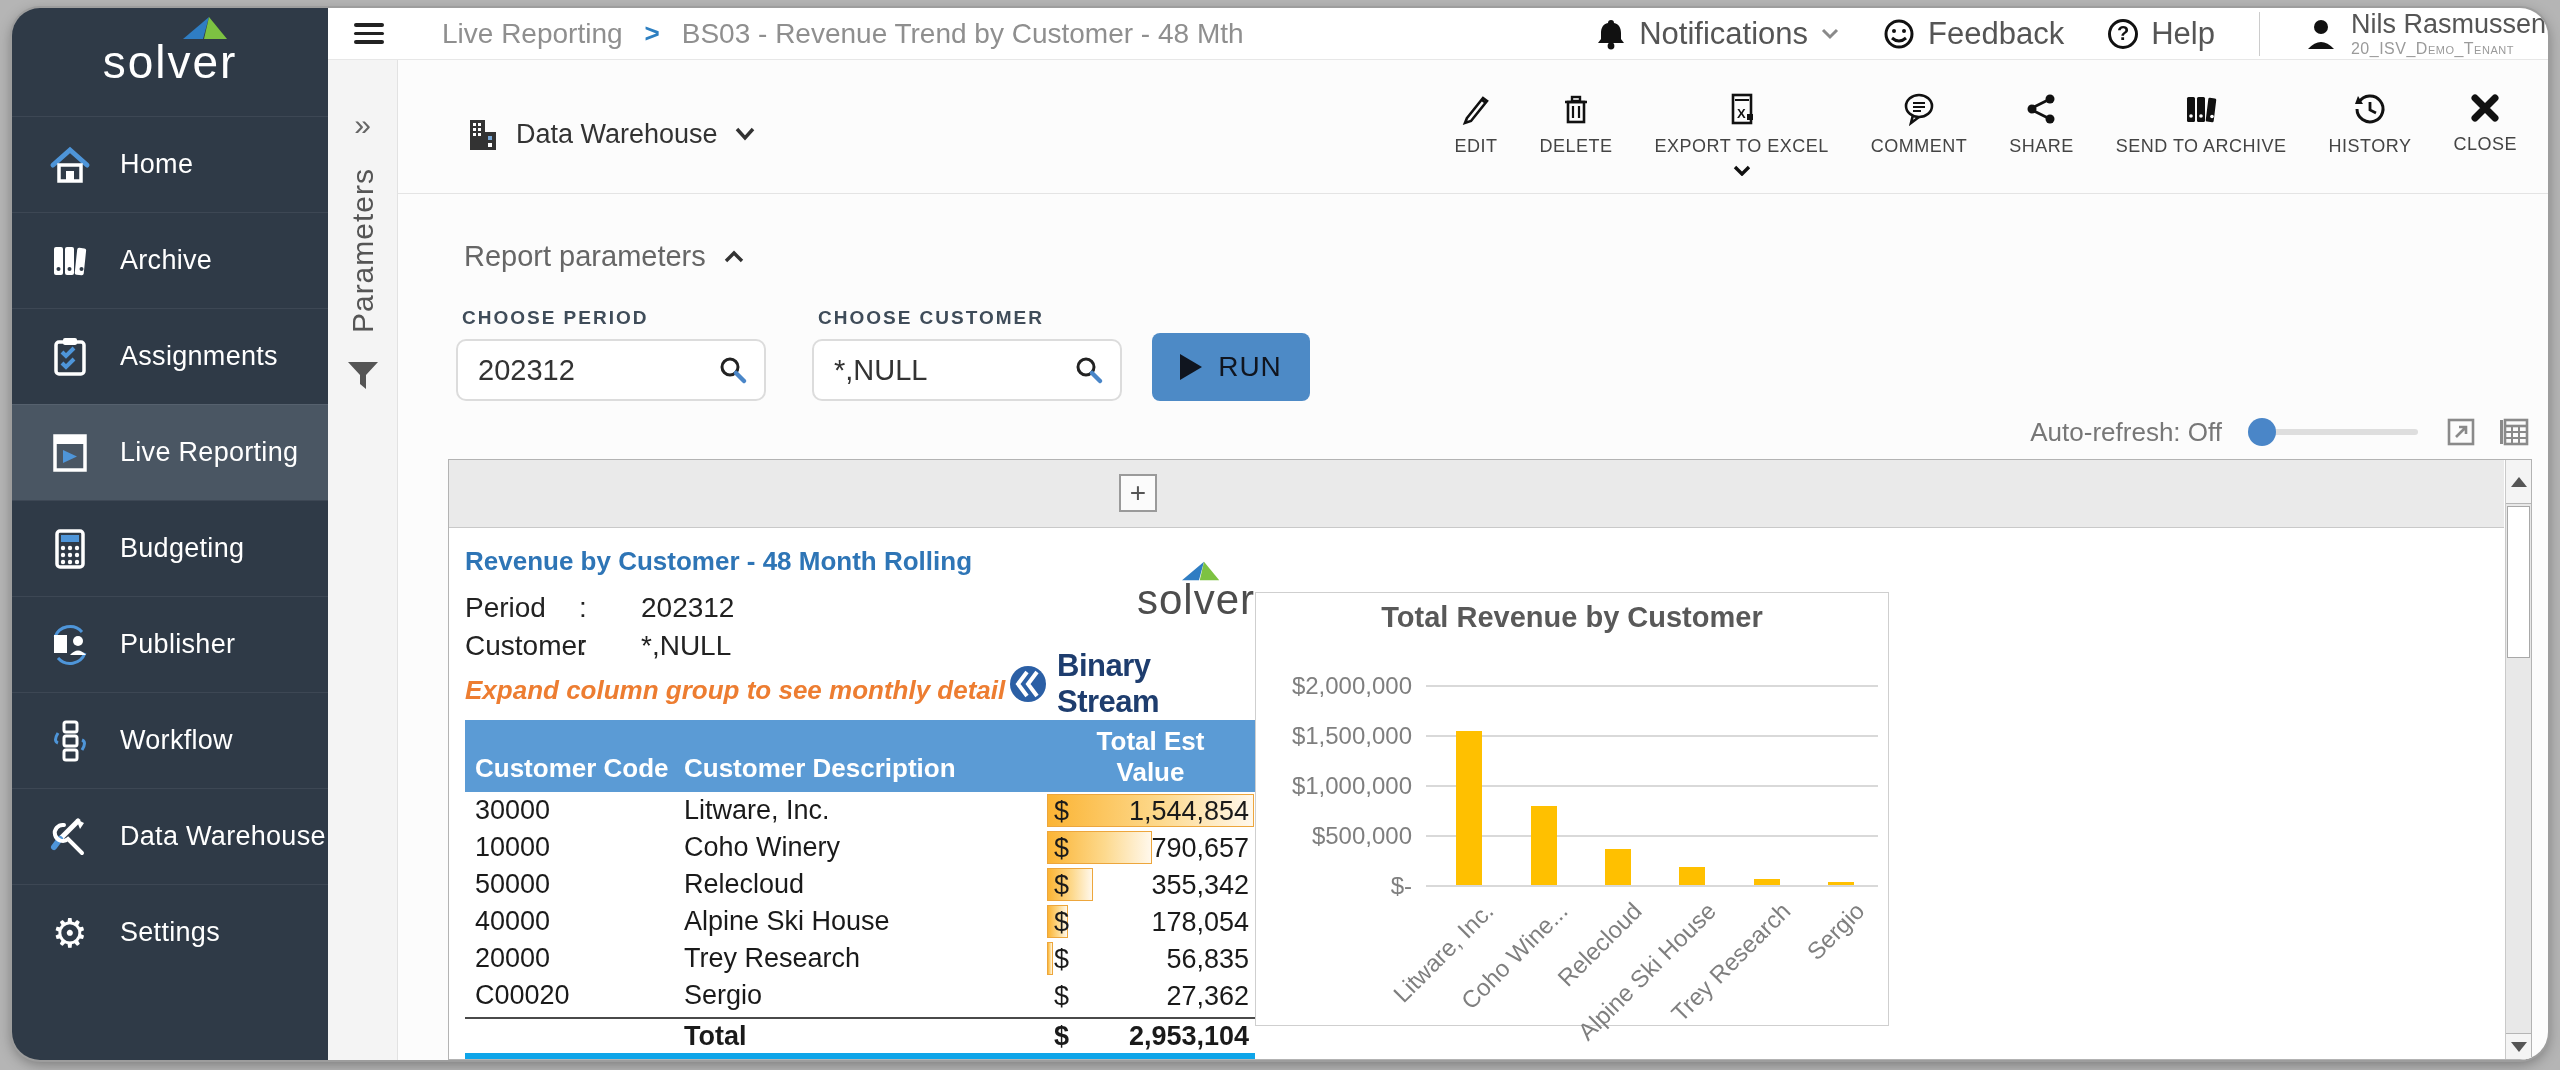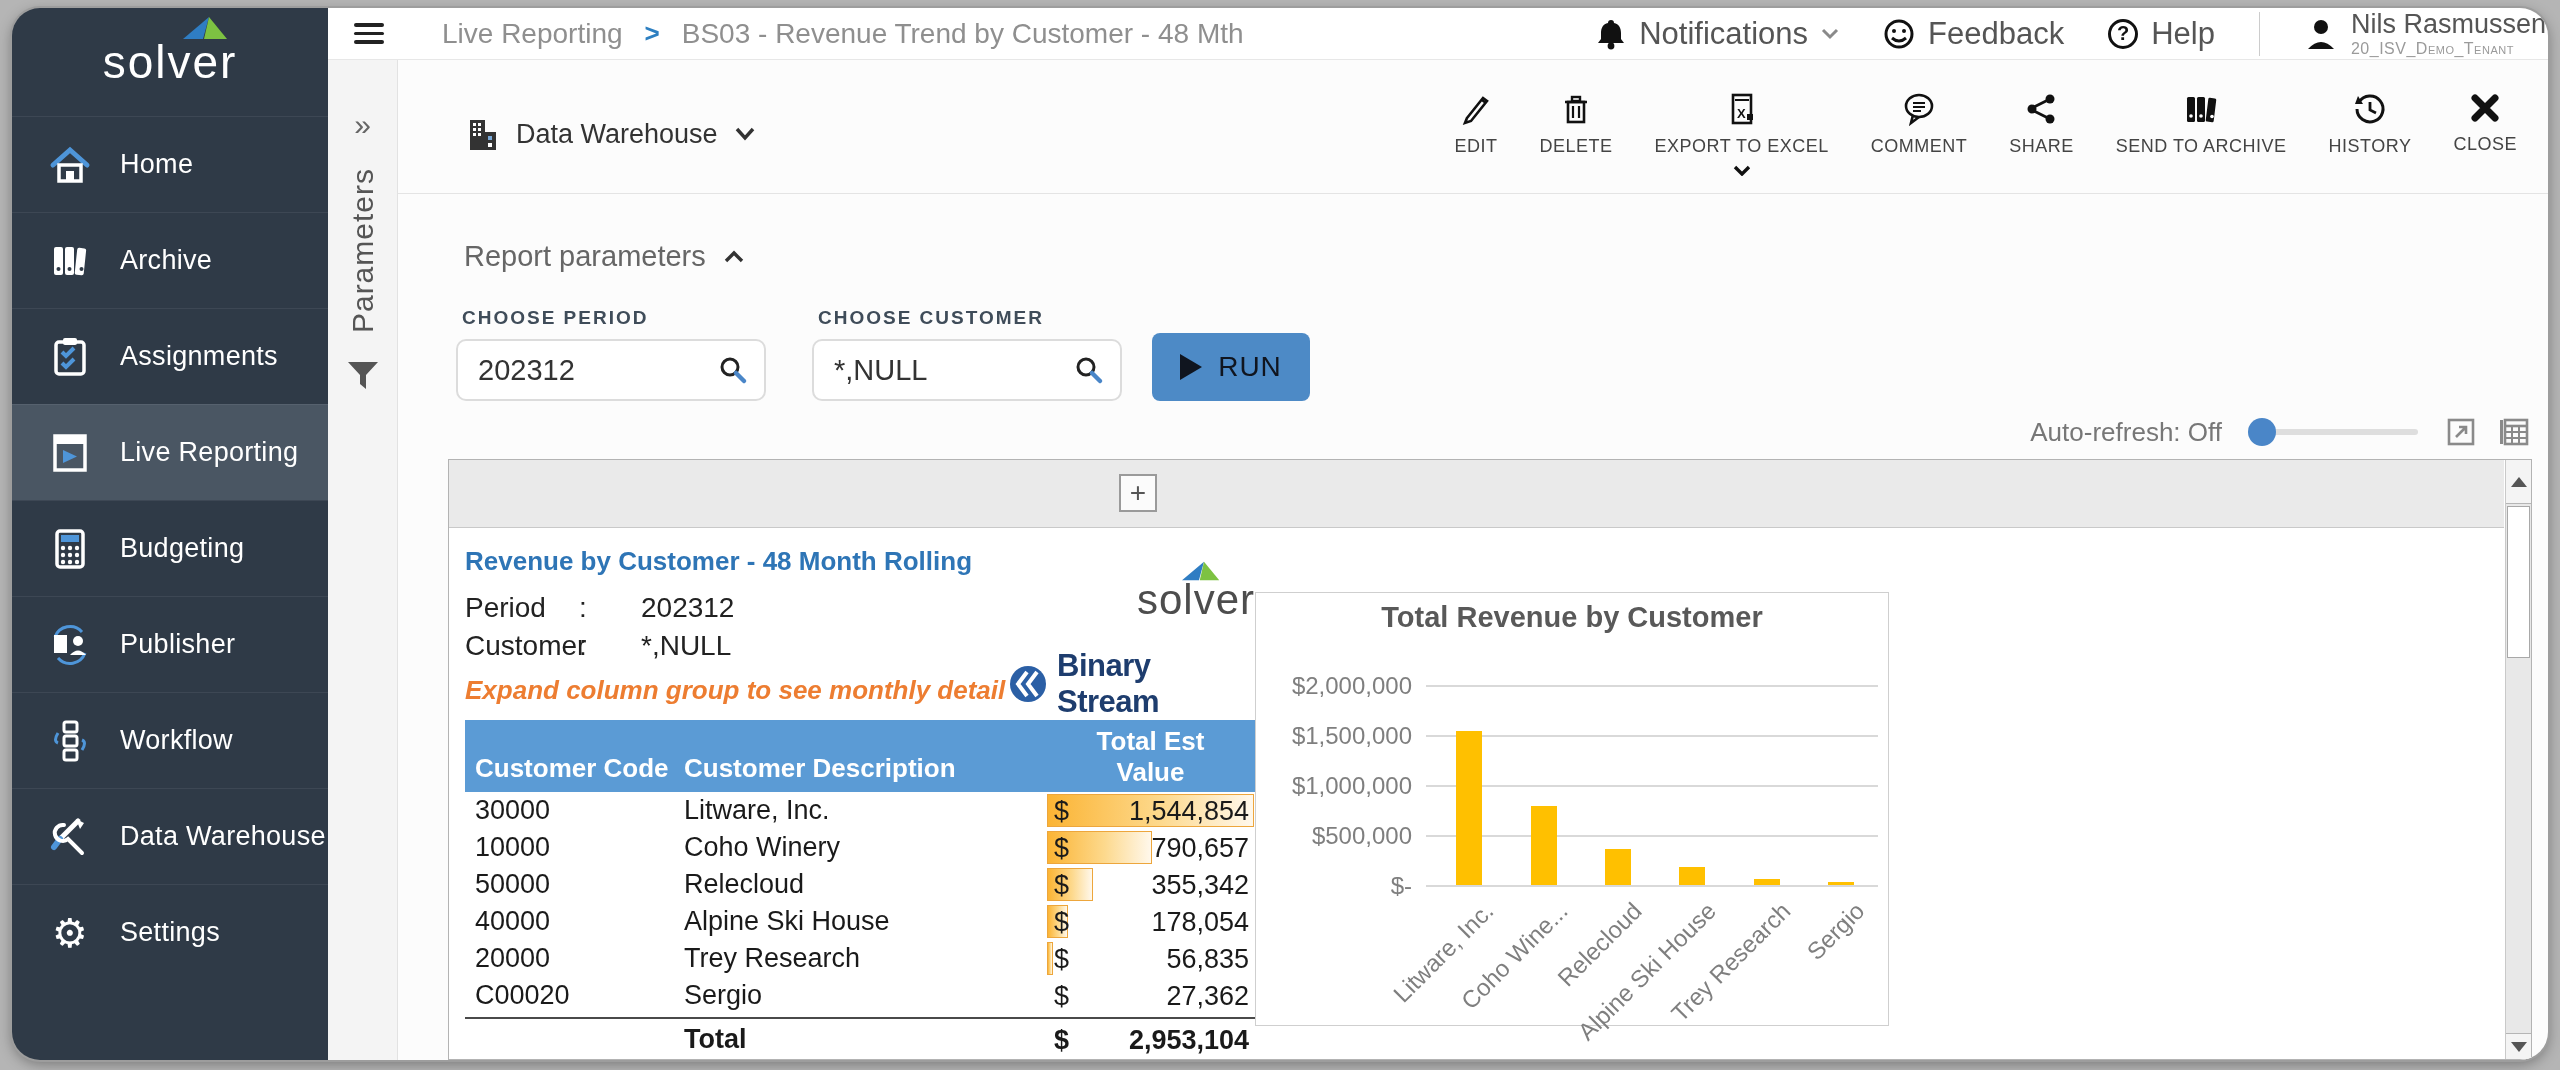--- a/index.html
+++ b/index.html
@@ -135,21 +135,21 @@
             padding:6px 0 8px; font-size:26px; }
   .trow { display:flex; height:37px; align-items:center; font-size:27px; color:#1a1a1a; }
   .td-code { width:215px; padding-left:10px; }
   .td-desc { width:366px; padding-left:4px; }
   .td-val { width:209px; position:relative; height:100%; }
   .td-val .bar { position:absolute; left:1px; top:2px; bottom:2px;
                  background:linear-gradient(to right,#fbb434 0%, #fdd98d 55%, #fff8ec 100%);
                  border:1px solid #eda63c; }
   .td-val .cur { position:absolute; left:8px; top:50%; transform:translateY(-50%); }
   .td-val .num { position:absolute; right:6px; top:50%; transform:translateY(-50%); }
-  .trow.total { height:44px; border-top:2px solid #4a4a4a; border-bottom:1px solid #0ea5e9;
+  .trow.total { height:44px; border-top:2px solid #4a4a4a; border-bottom:8px solid #0ea5e9;
                 font-weight:bold; margin-top:3px; }
 
   
   .chart { position:absolute; left:806px; top:64px; width:634px; height:434px; border:1px solid #cfcfcf;
            background:#fff; }
   .chart-title { position:absolute; top:8px; left:0; right:0; text-align:center; font-size:29px;
                  font-weight:bold; color:#595959; }
   .gridline { position:absolute; height:2px; background:#d9d9d9; }
   .ytick { position:absolute; left:0; width:156px; text-align:right; font-size:24px; color:#7f7f7f; }
   .cbar { position:absolute; background:#FFC000; }

